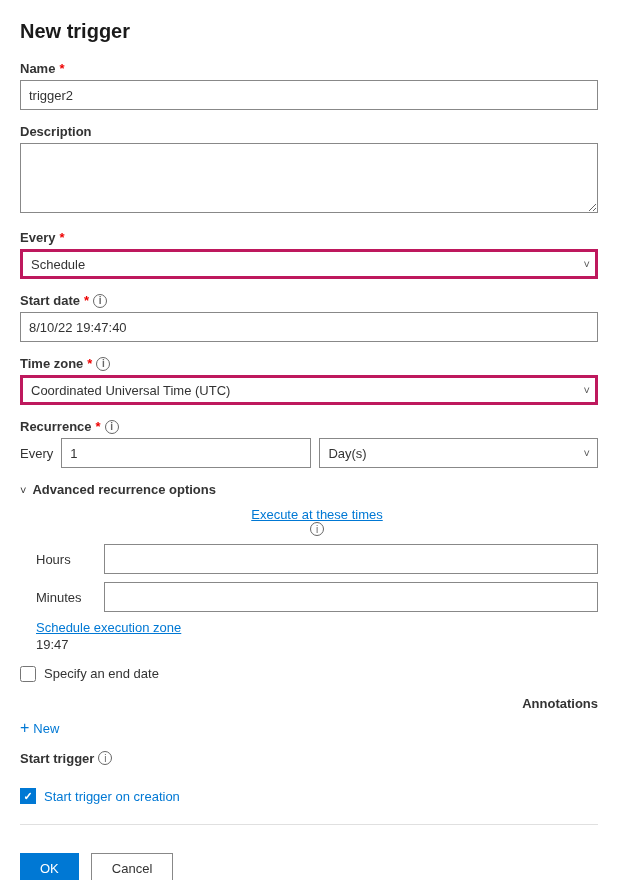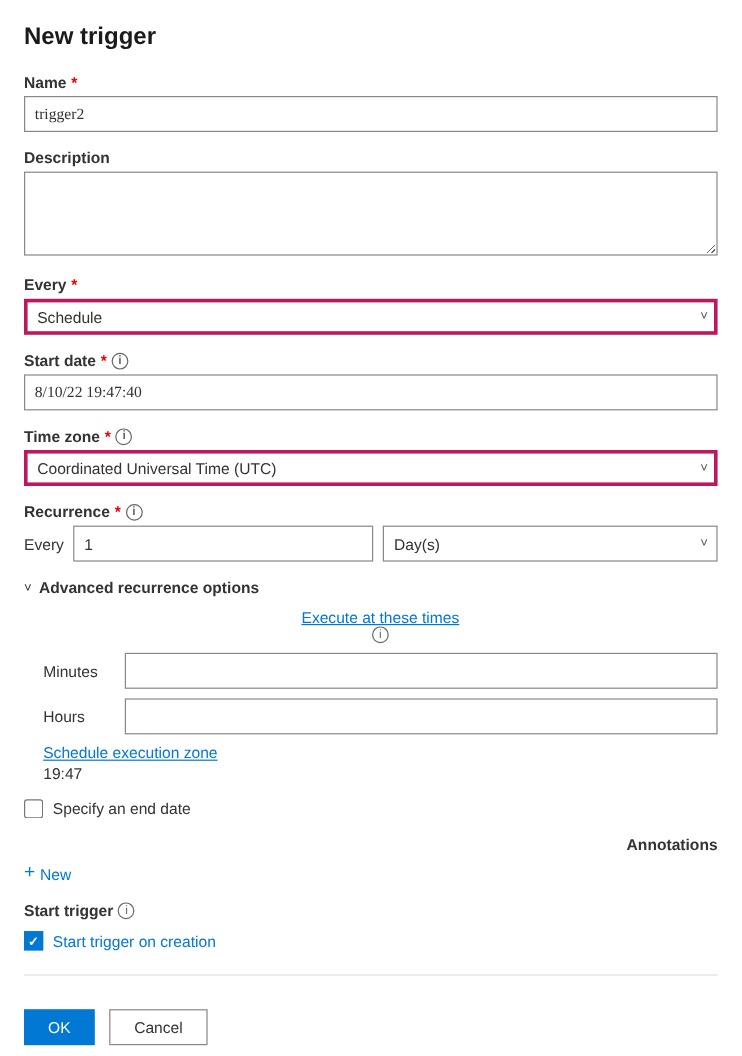--- a/index.html
+++ b/index.html
@@ -50,21 +50,20 @@
       flex-shrink: 0;
     }
     .text-input {
       width: 100%;
       height: 30px;
       border: 1px solid #888;
       padding: 4px 8px;
       font-size: 13px;
       color: #333;
       outline: none;
-      font-family: Liberation Serif, serif;
     }
     .textarea-input {
       width: 100%;
       height: 70px;
       border: 1px solid #888;
       padding: 4px 8px;
       font-size: 13px;
       color: #333;
       outline: none;
       resize: vertical;
@@ -248,23 +247,23 @@
     .plus-icon {
       font-size: 16px;
       color: #0078d4;
       font-weight: 300;
     }
     .start-trigger-section {
       margin-bottom: 20px;
     }
     .start-trigger-label-row {
       display: flex;
-      align-items: flex-end;
+      align-items: flex-start;
       gap: 4px;
-      margin-bottom: 10px;
+      margin-bottom: 22px;
     }
     .start-trigger-title {
       font-size: 13px;
       font-weight: 600;
       color: #333;
     }
     .checkbox-row {
       display: flex;
       align-items: center;
       gap: 8px;
@@ -407,25 +406,25 @@
 
       <div class="execute-row">
         <div class="execute-title-area">
           <span class="execute-link">Execute at these times</span>
         </div>
         <span class="info-icon">i</span>
       </div>
 
       <div class="hours-minutes-section">
         <div class="hm-row">
-          <span class="hm-label">Minutes</span>
+          <span class="hm-label">Hours</span>
           <input type="text" class="hm-input" style="">
         </div>
         <div class="hm-row">
-          <span class="hm-label">Hours</span>
+          <span class="hm-label">Minutes</span>
           <input type="text" class="hm-input" style="">
         </div>
       </div>
 
       <div>
         <span class="schedule-link">Schedule execution zone</span>
         <div class="schedule-time">19:47</div>
       </div>
     </div>
   </div>

